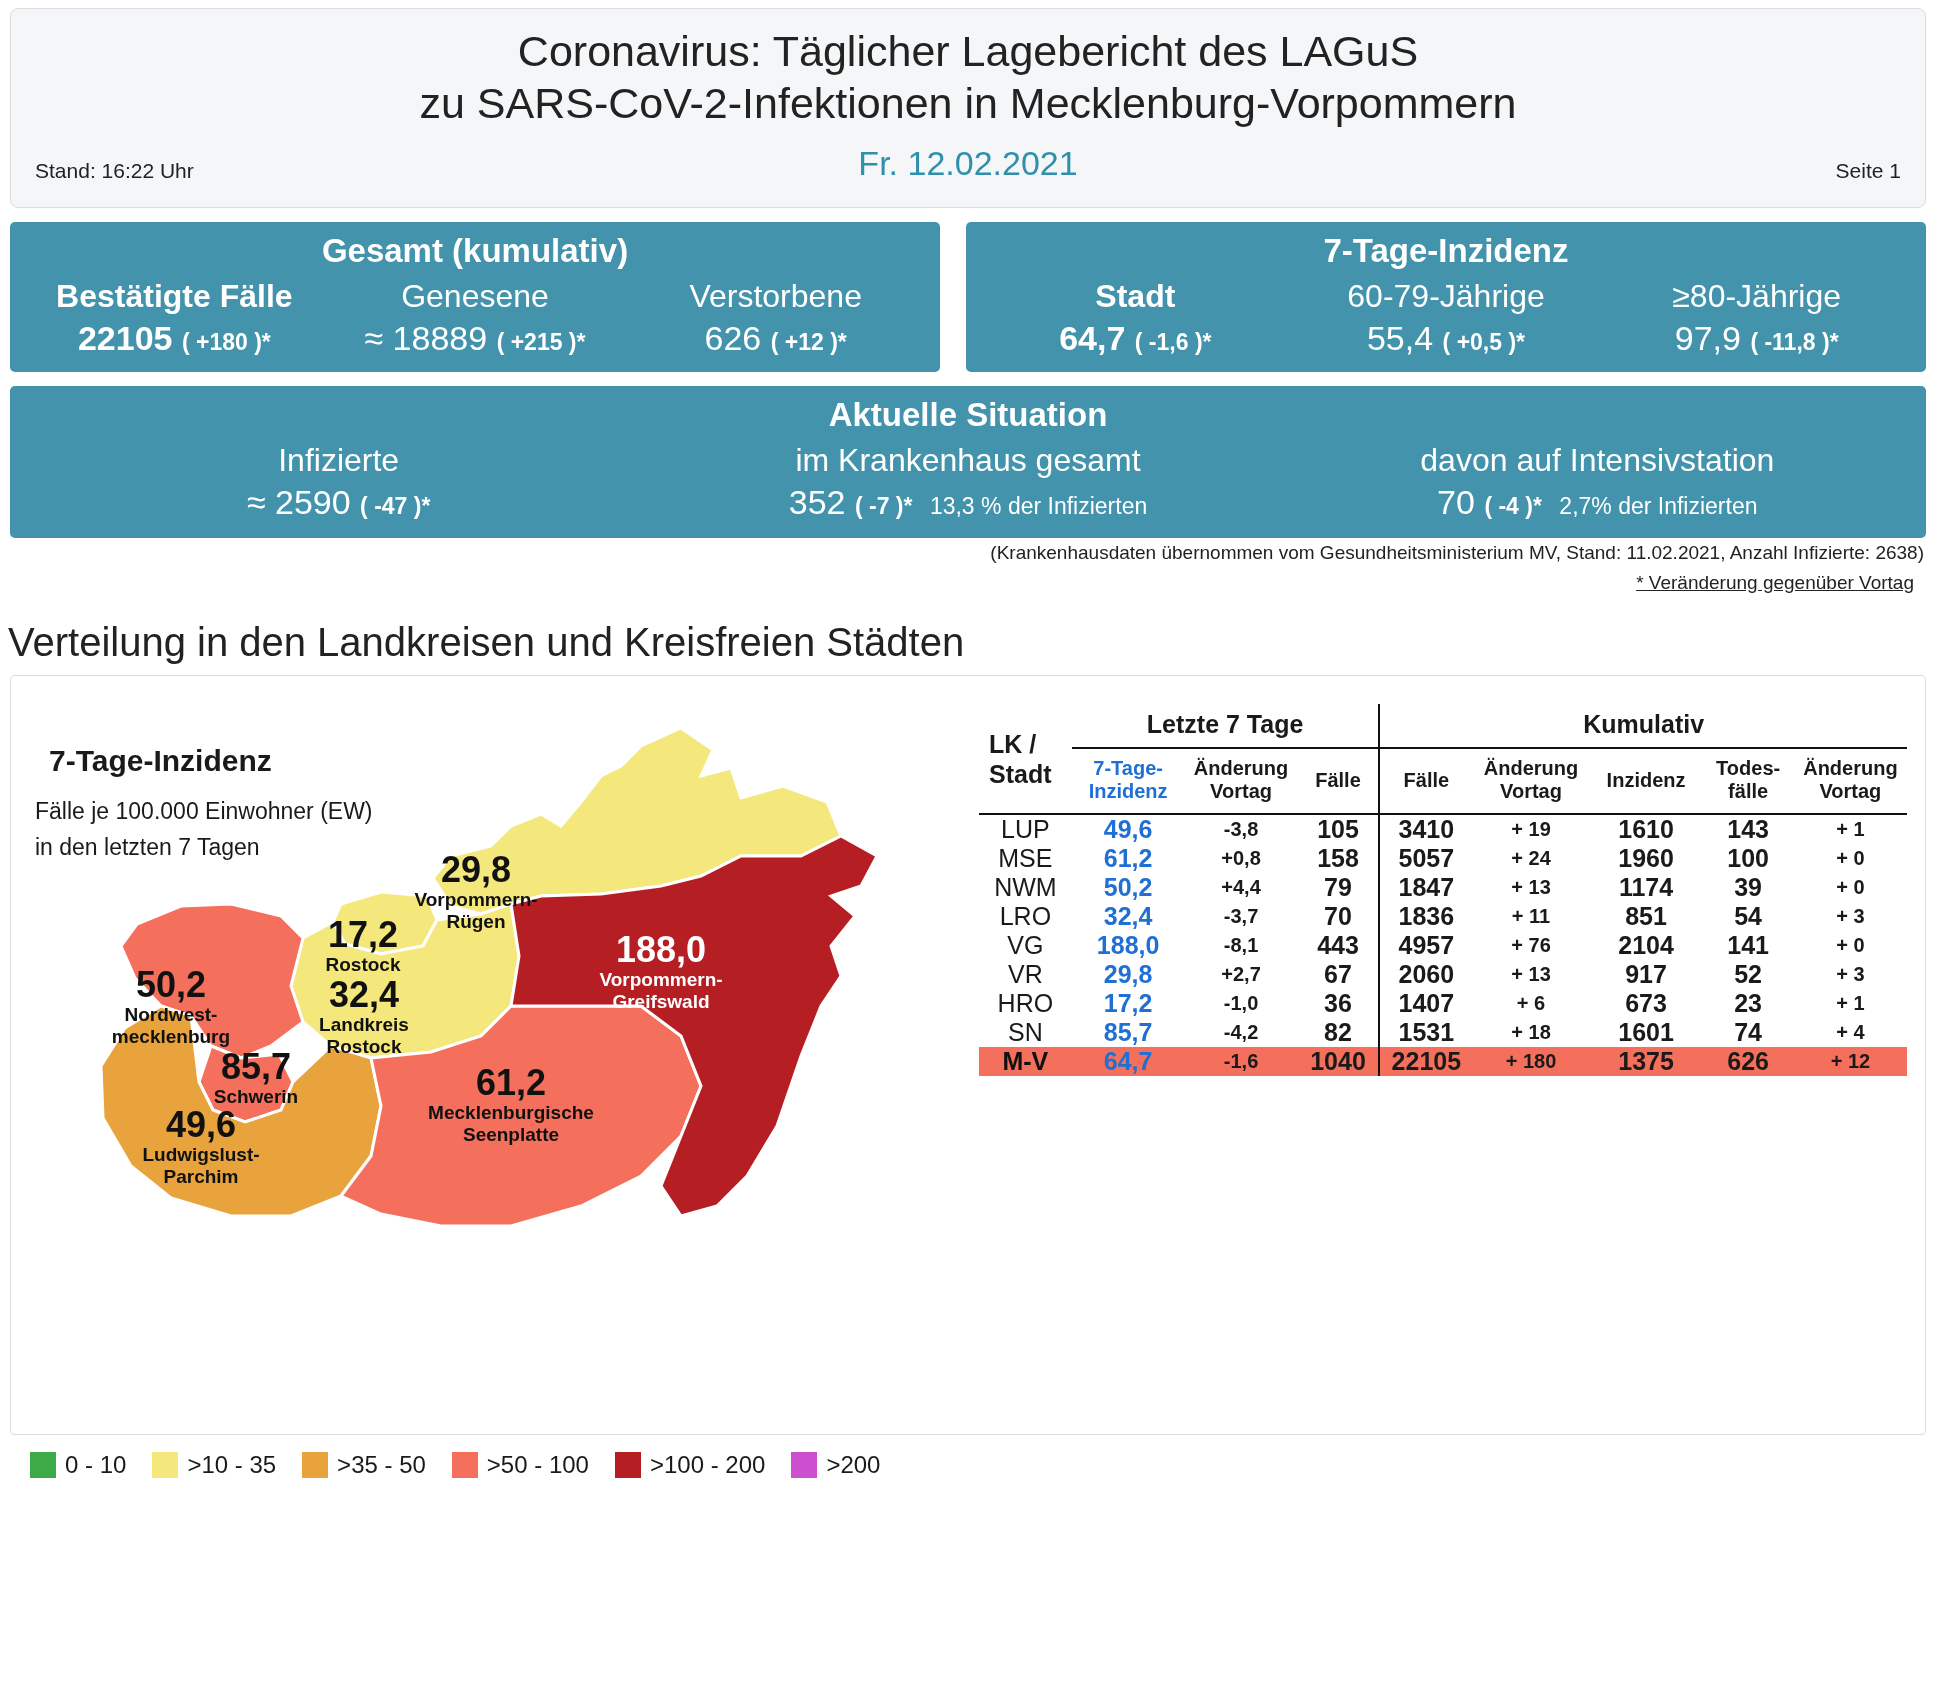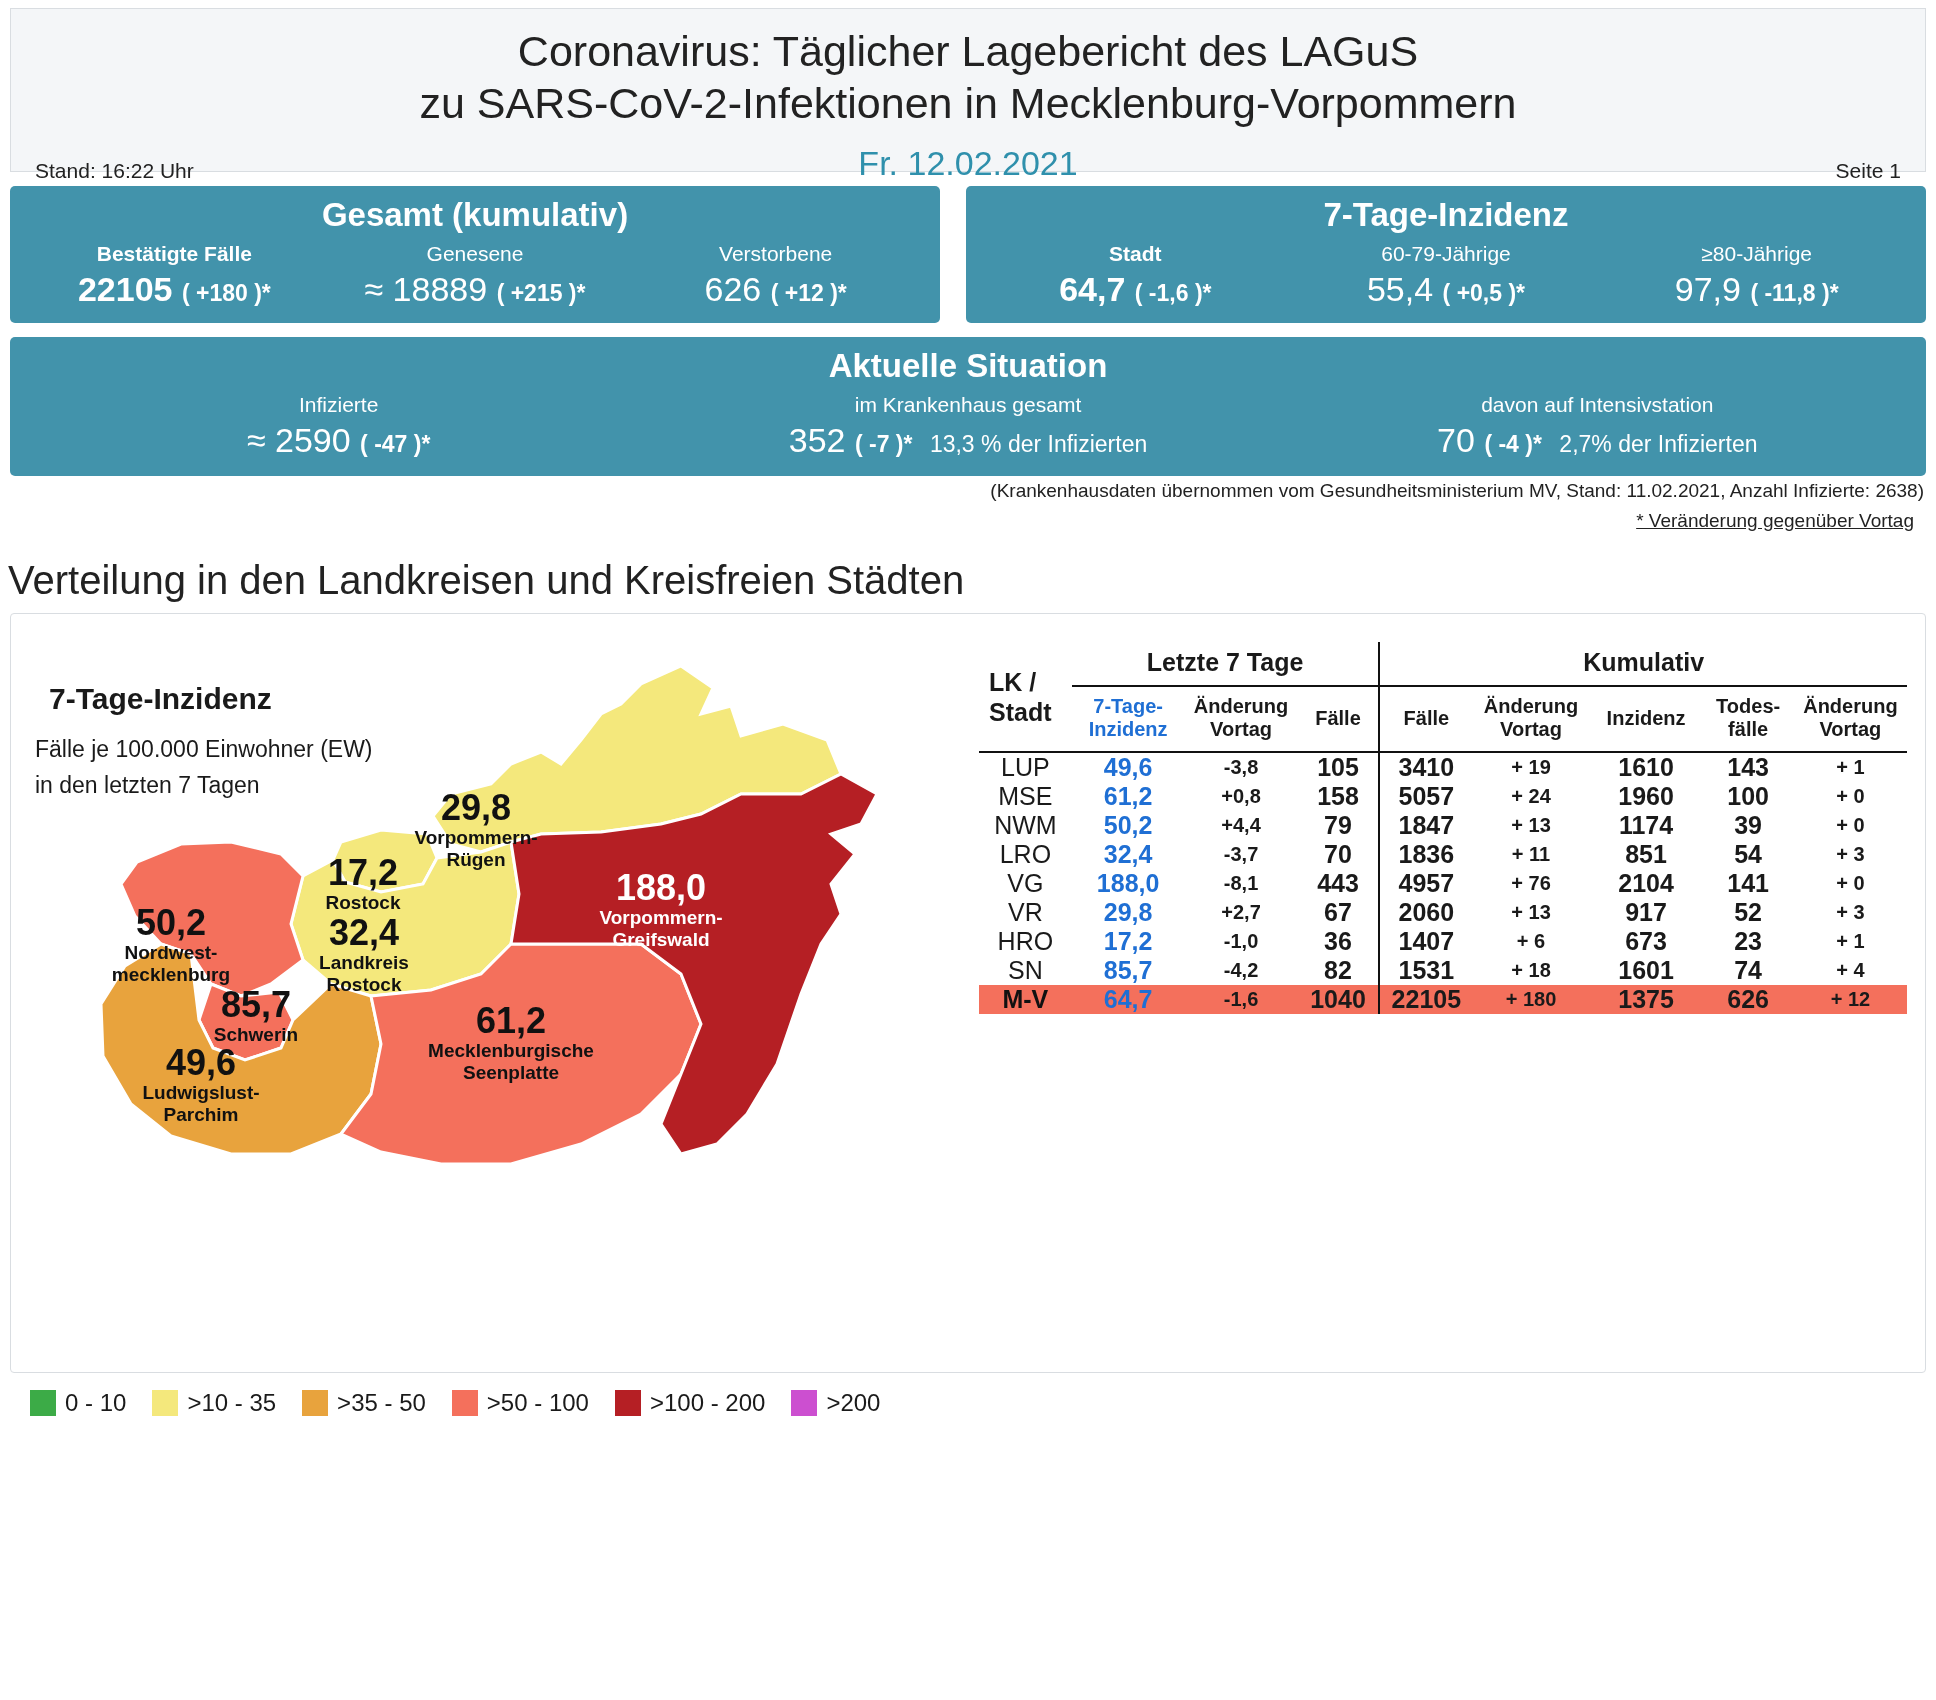--- a/index.html
+++ b/index.html
@@ -14,24 +14,24 @@
     color: #1a1a1a;
     position: relative;
     overflow: hidden;
   }
 
   
   .header {
     margin: 8px 10px 0 10px;
     background: #f4f6f8;
     border: 1px solid #d9dde1;
-    border-radius: 0;
+    border-radius: 8px;
     padding: 16px 24px 14px 24px;
     position: relative;
-    height: 164px;
+    height: 200px;
     box-sizing: border-box;
   }
   .header-title {
     text-align: center;
     font-size: 43px;
     line-height: 1.22;
     color: #222;
     font-weight: 400;
   }
   .header-bottom {
@@ -88,21 +88,21 @@
     margin-bottom: 8px;
   }
   .cols {
     display: flex;
   }
   .col {
     flex: 1;
     text-align: center;
   }
   .col-label {
-    font-size: 21px;
+    font-size: 32px;
     margin-bottom: 4px;
     white-space: nowrap;
   }
   .col-label.bold { font-weight: bold; }
   .col-value {
     font-size: 34px;
     font-weight: bold;
     white-space: nowrap;
   }
   .col-value .delta {

